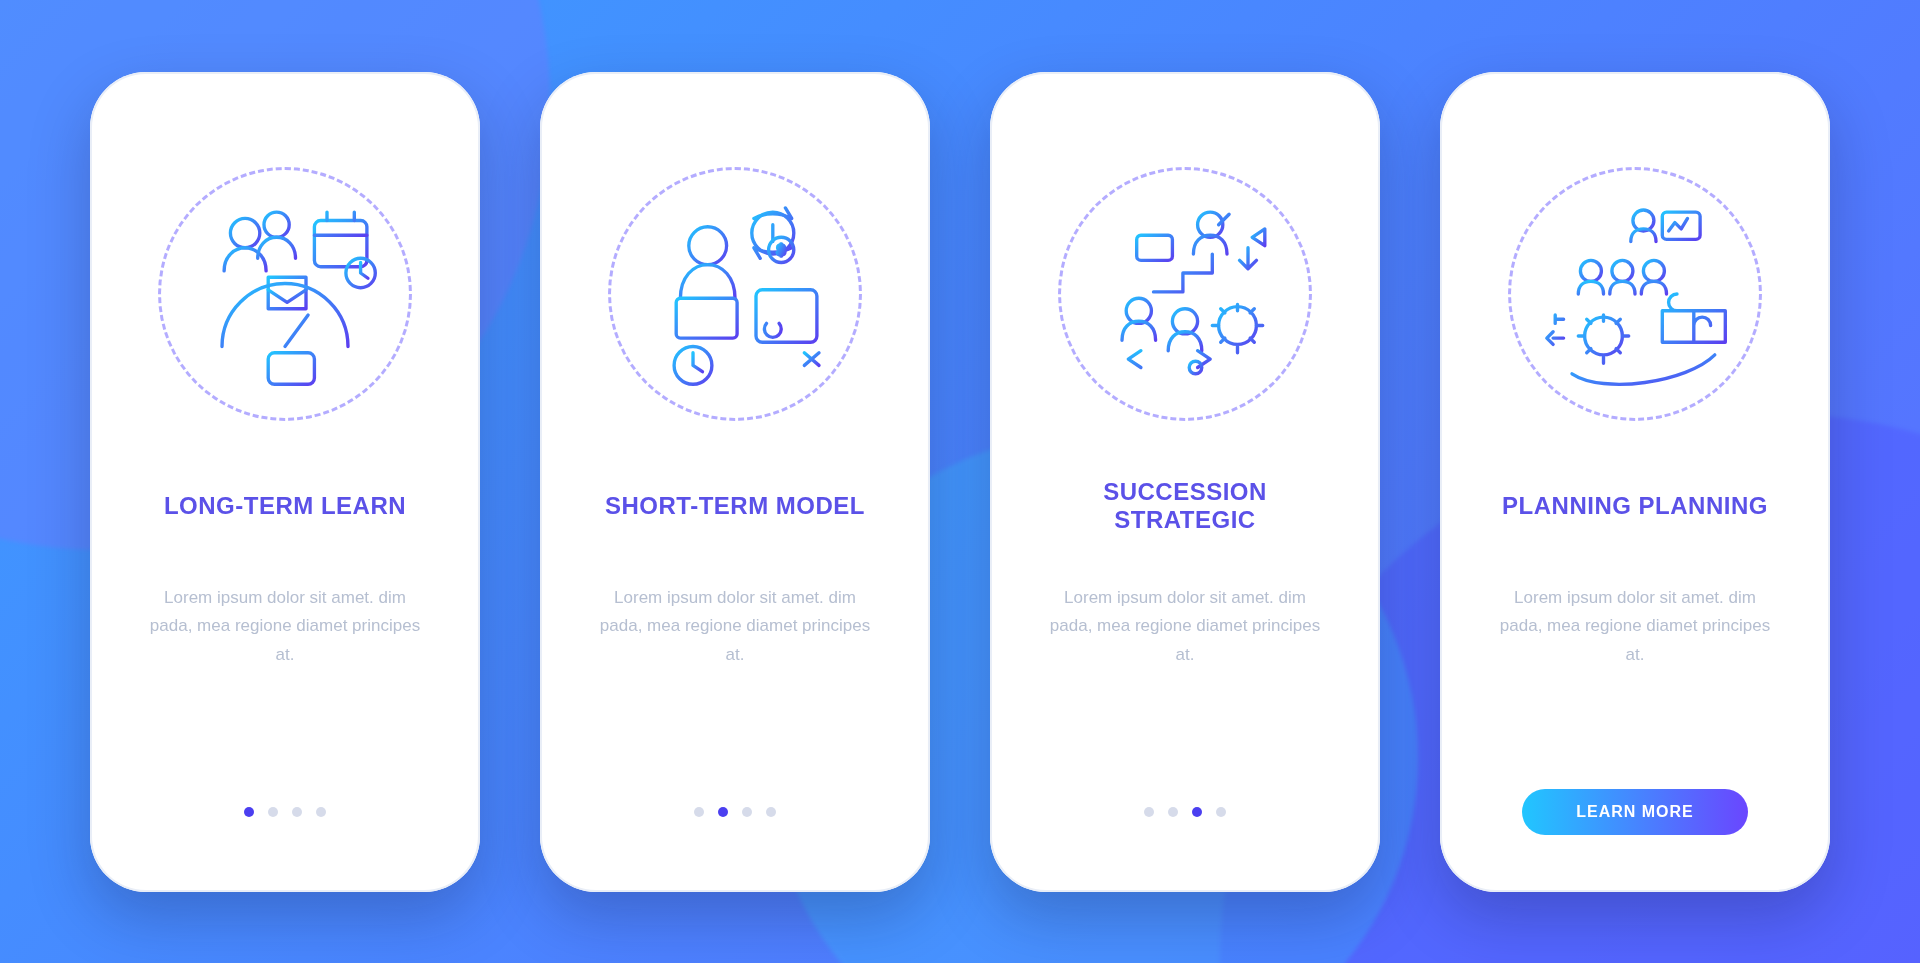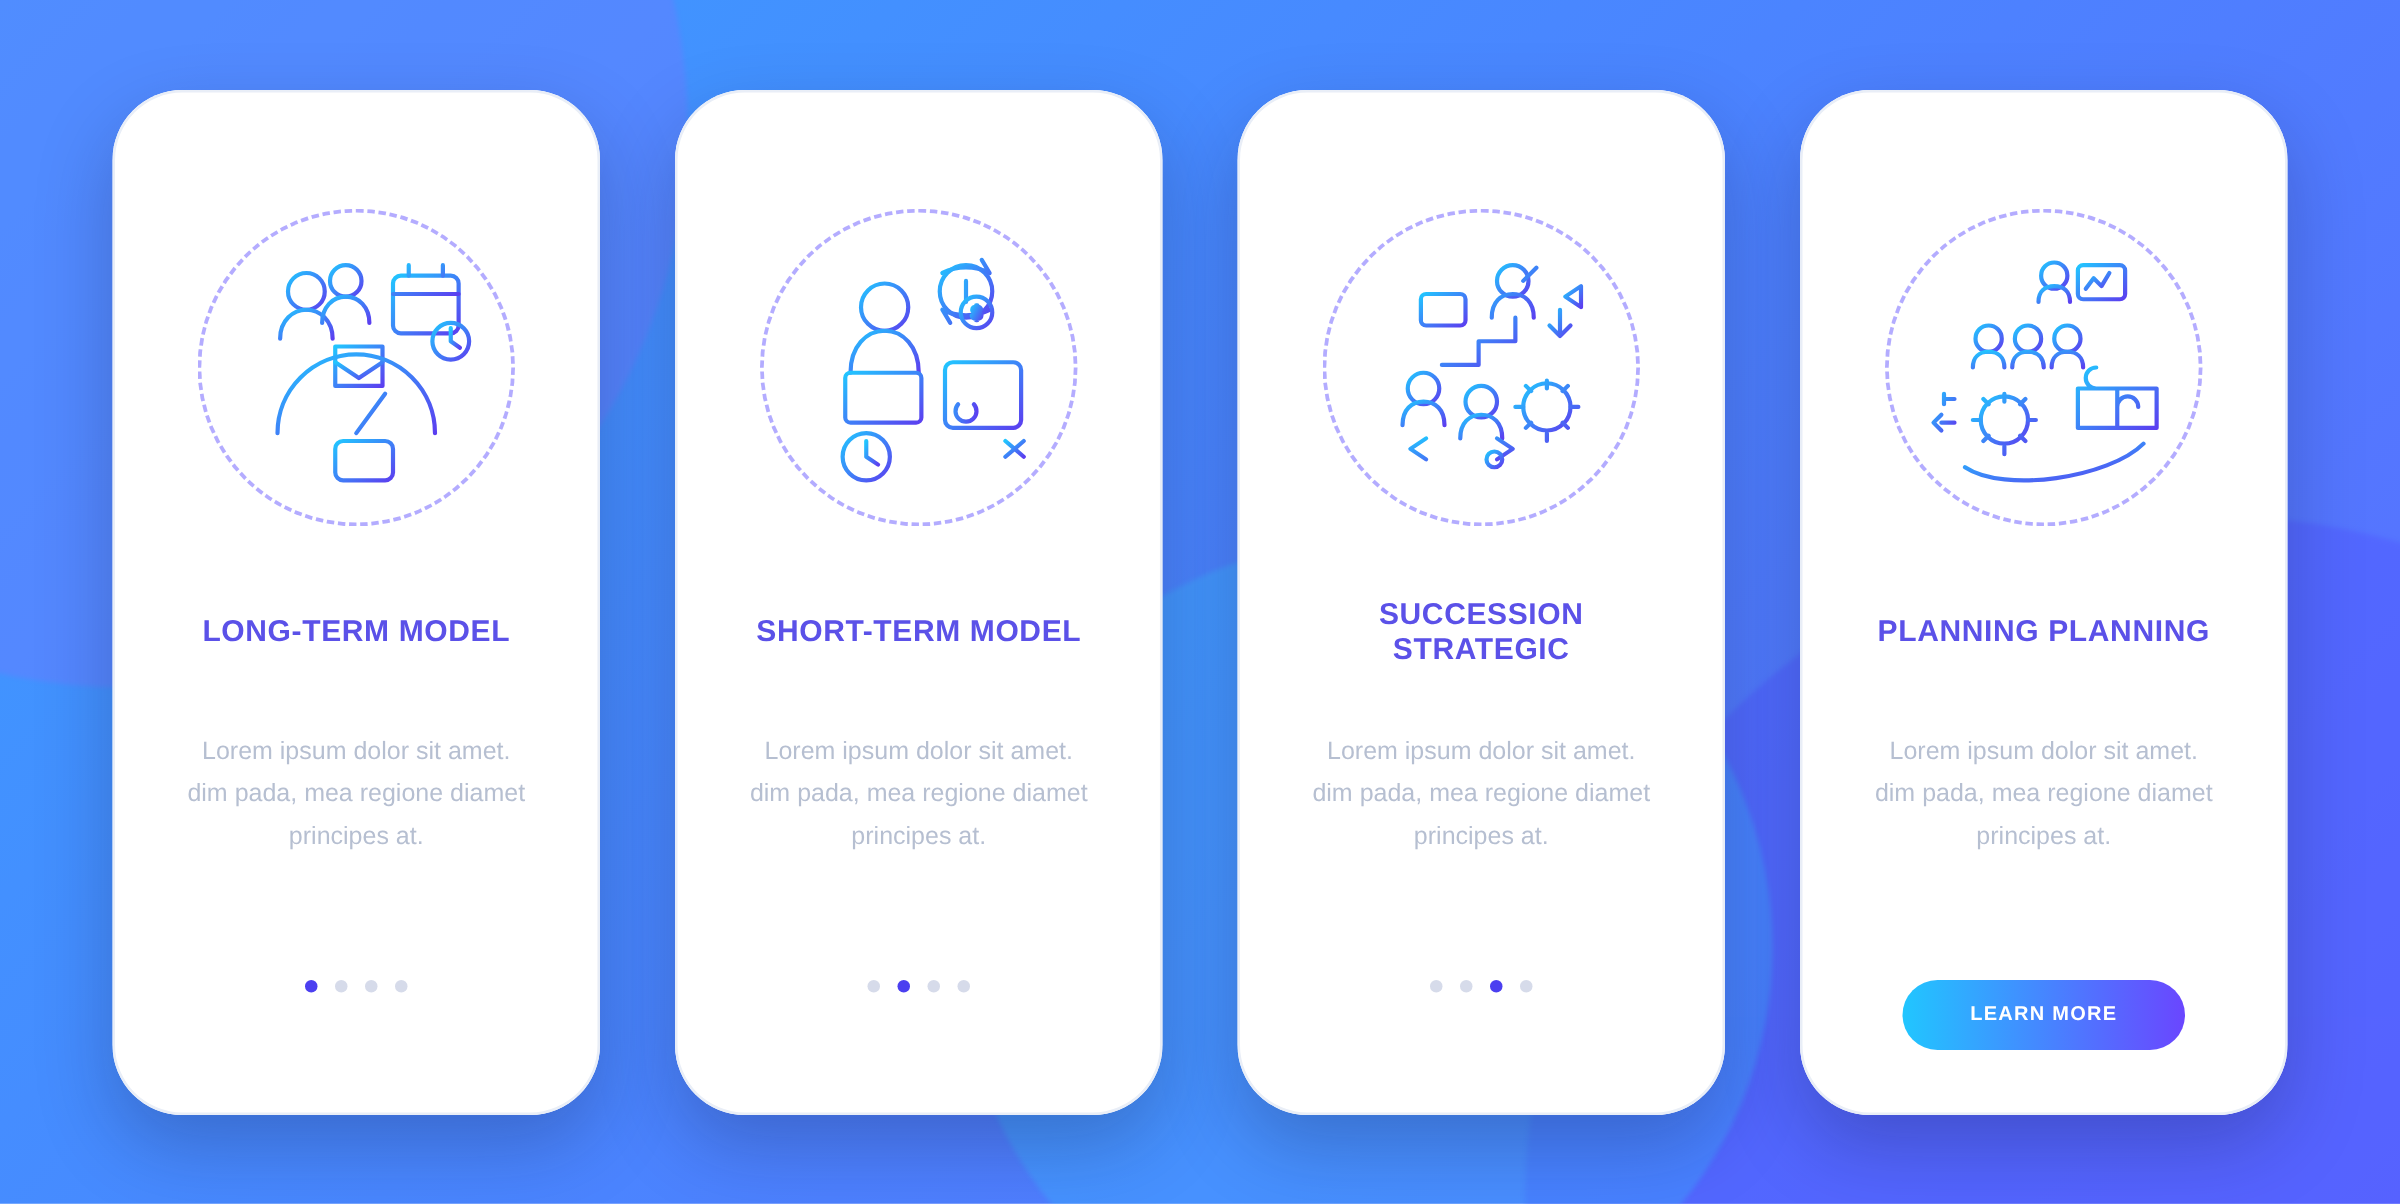--- a/index.html
+++ b/index.html
@@ -89,30 +89,31 @@
     letter-spacing: .5px;
     color:#5b51e8;
     min-height: 64px;
     display:flex; align-items:center; justify-content:center;
     padding: 0 10px;
   }
   .desc {
     margin-top: 46px;
     text-align:center;
     color:#b6bfd1;
-    font-size:20px;
+    font-size:17px;
     line-height:1.7;
     padding: 0 14px;
     min-height: 110px;
   }
 
   .footer {
     margin-top:auto;
     height:56px;
     display:flex;
+    align-items:center;
     justify-content:center;
     width:100%;
   }
   .dots { display:flex; gap:14px; }
   .dot {
     width:10px; height:10px; border-radius:50%;
     background:#d6dbea;
   }
   .dot.active { background:#4b3ff0; }
 
@@ -159,21 +160,21 @@
           <rect x="128" y="30" width="50" height="44" rx="6"></rect>
             <path d="M128 44h50M140 30v-8M166 30v-8"></path>
           <circle cx="172" cy="80" r="14"></circle>
             <path d="M172 70v10l7 5"></path>
           <path d="M40 150a60 60 0 0 1 120 0"></path>
             <path d="M100 150l22-30"></path>
           <rect x="84" y="156" width="44" height="30" rx="6"></rect>
             <path d="M100 156v-12"></path>
         </svg>
       </div>
-      <h2>LONG-TERM MODEL</h2>
+      <h2>LONG-TERM LEARN</h2>
       <p class="desc">Lorem ipsum dolor sit amet. dim pada, mea regione diamet principes at.</p>
       <div class="footer">
         <div class="dots">
           <span class="dot active"></span>
           <span class="dot"></span>
           <span class="dot"></span>
           <span class="dot"></span>
         </div>
       </div>
     </div>

